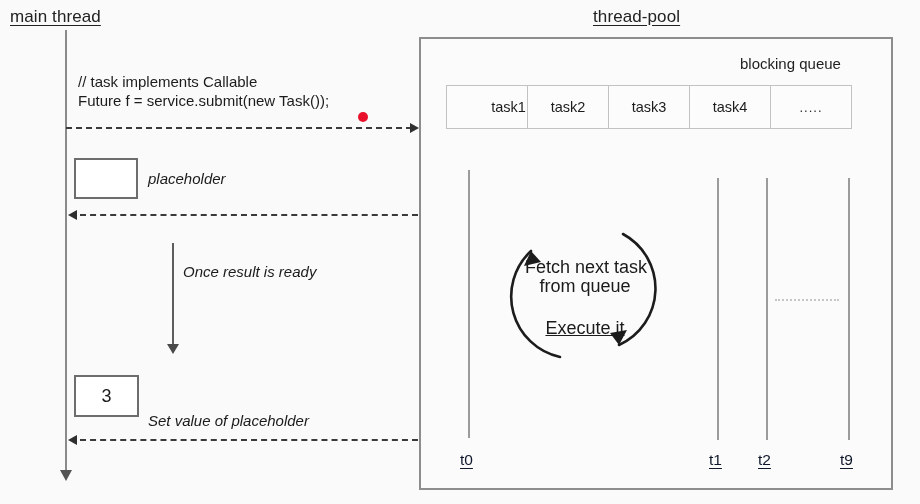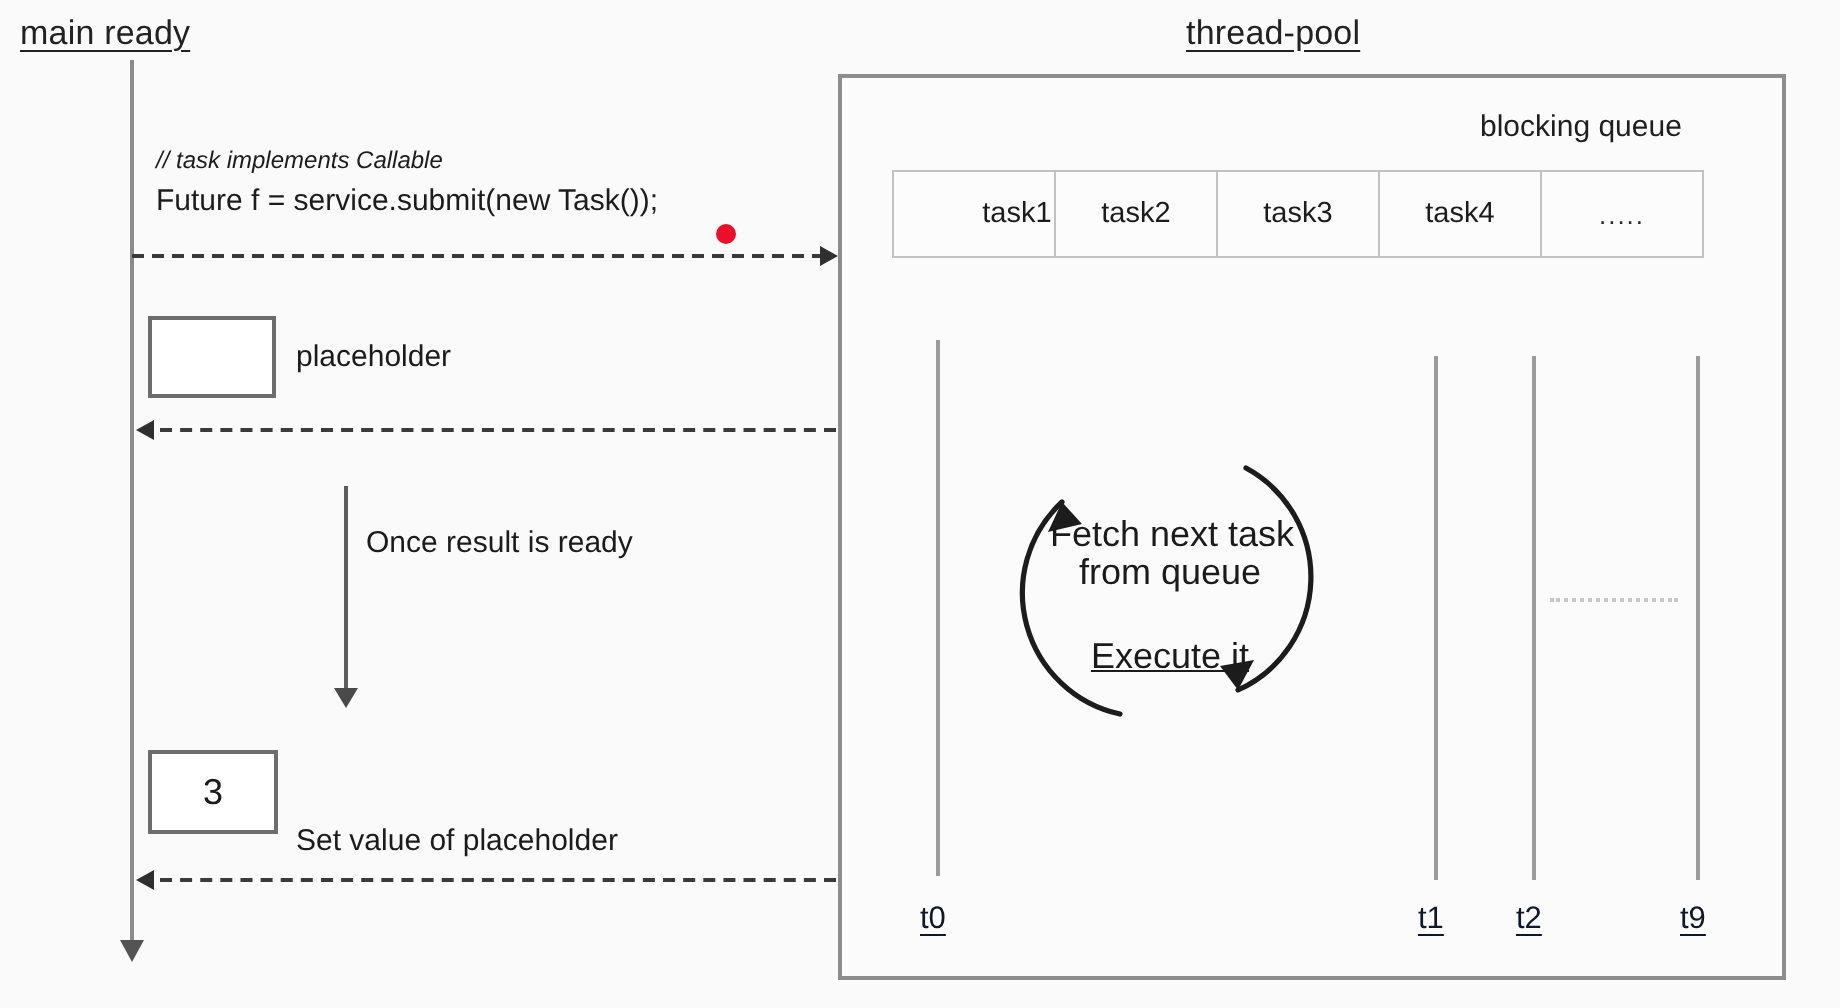--- a/index.html
+++ b/index.html
@@ -41,22 +41,21 @@
     left: 60px; top: 470px;
     width: 0; height: 0;
     border-left: 6px solid transparent;
     border-right: 6px solid transparent;
     border-top: 11px solid #545454;
   }
 
   
   #code-comment {
     left: 78px; top: 73px;
-    font-size: 12px;
-    font-style: italic;
+    font-size: 15px;
     white-space: nowrap;
   }
   #code-line {
     left: 78px; top: 92px;
     font-size: 15px;
     white-space: nowrap;
   }
   #red-dot {
     left: 358px; top: 112px;
     width: 10px; height: 10px;
@@ -99,20 +98,21 @@
     align-items: center;
     justify-content: center;
     font-size: 18px;
     color: #1b1b1b;
   }
   #placeholder-box { left: 74px; top: 158px; width: 64px; height: 41px; }
   #value-box-3      { left: 74px; top: 375px; width: 65px; height: 42px; }
 
   .side-label {
     font-size: 15px;
+    font-style: italic;
     white-space: nowrap;
     color: #1b1b1b;
   }
   #placeholder-label  { left: 148px; top: 170px; }
   #set-value-label    { left: 148px; top: 412px; }
   #once-ready-label   { left: 183px; top: 263px; }
 
   
   #ready-arrow-line {
     left: 172px; top: 243px;
@@ -198,21 +198,21 @@
     white-space: nowrap;
   }
   #cycle-text-fetch { left: 525px; top: 258px; width: 120px; line-height: 19px; }
   #cycle-text-execute { left: 525px; top: 318px; width: 120px; text-decoration: underline; }
 </style>
 </head>
 <body>
 
 <div id="canvas">
 
-  <div class="abs lane-title" id="main-thread-title">main ready</div>
+  <div class="abs lane-title" id="main-thread-title">main thread</div>
 
   <div class="abs lane-title" id="thread-pool-title">thread-pool</div>
 
   <div class="abs" id="main-lifeline"></div>
   <div class="abs" id="main-lifeline-arrow"></div>
 
   <div class="abs" id="code-comment">// task implements Callable</div>
   <div class="abs" id="code-line">Future f =  service.submit(new Task());</div>
   <div class="abs" id="red-dot"></div>
 

